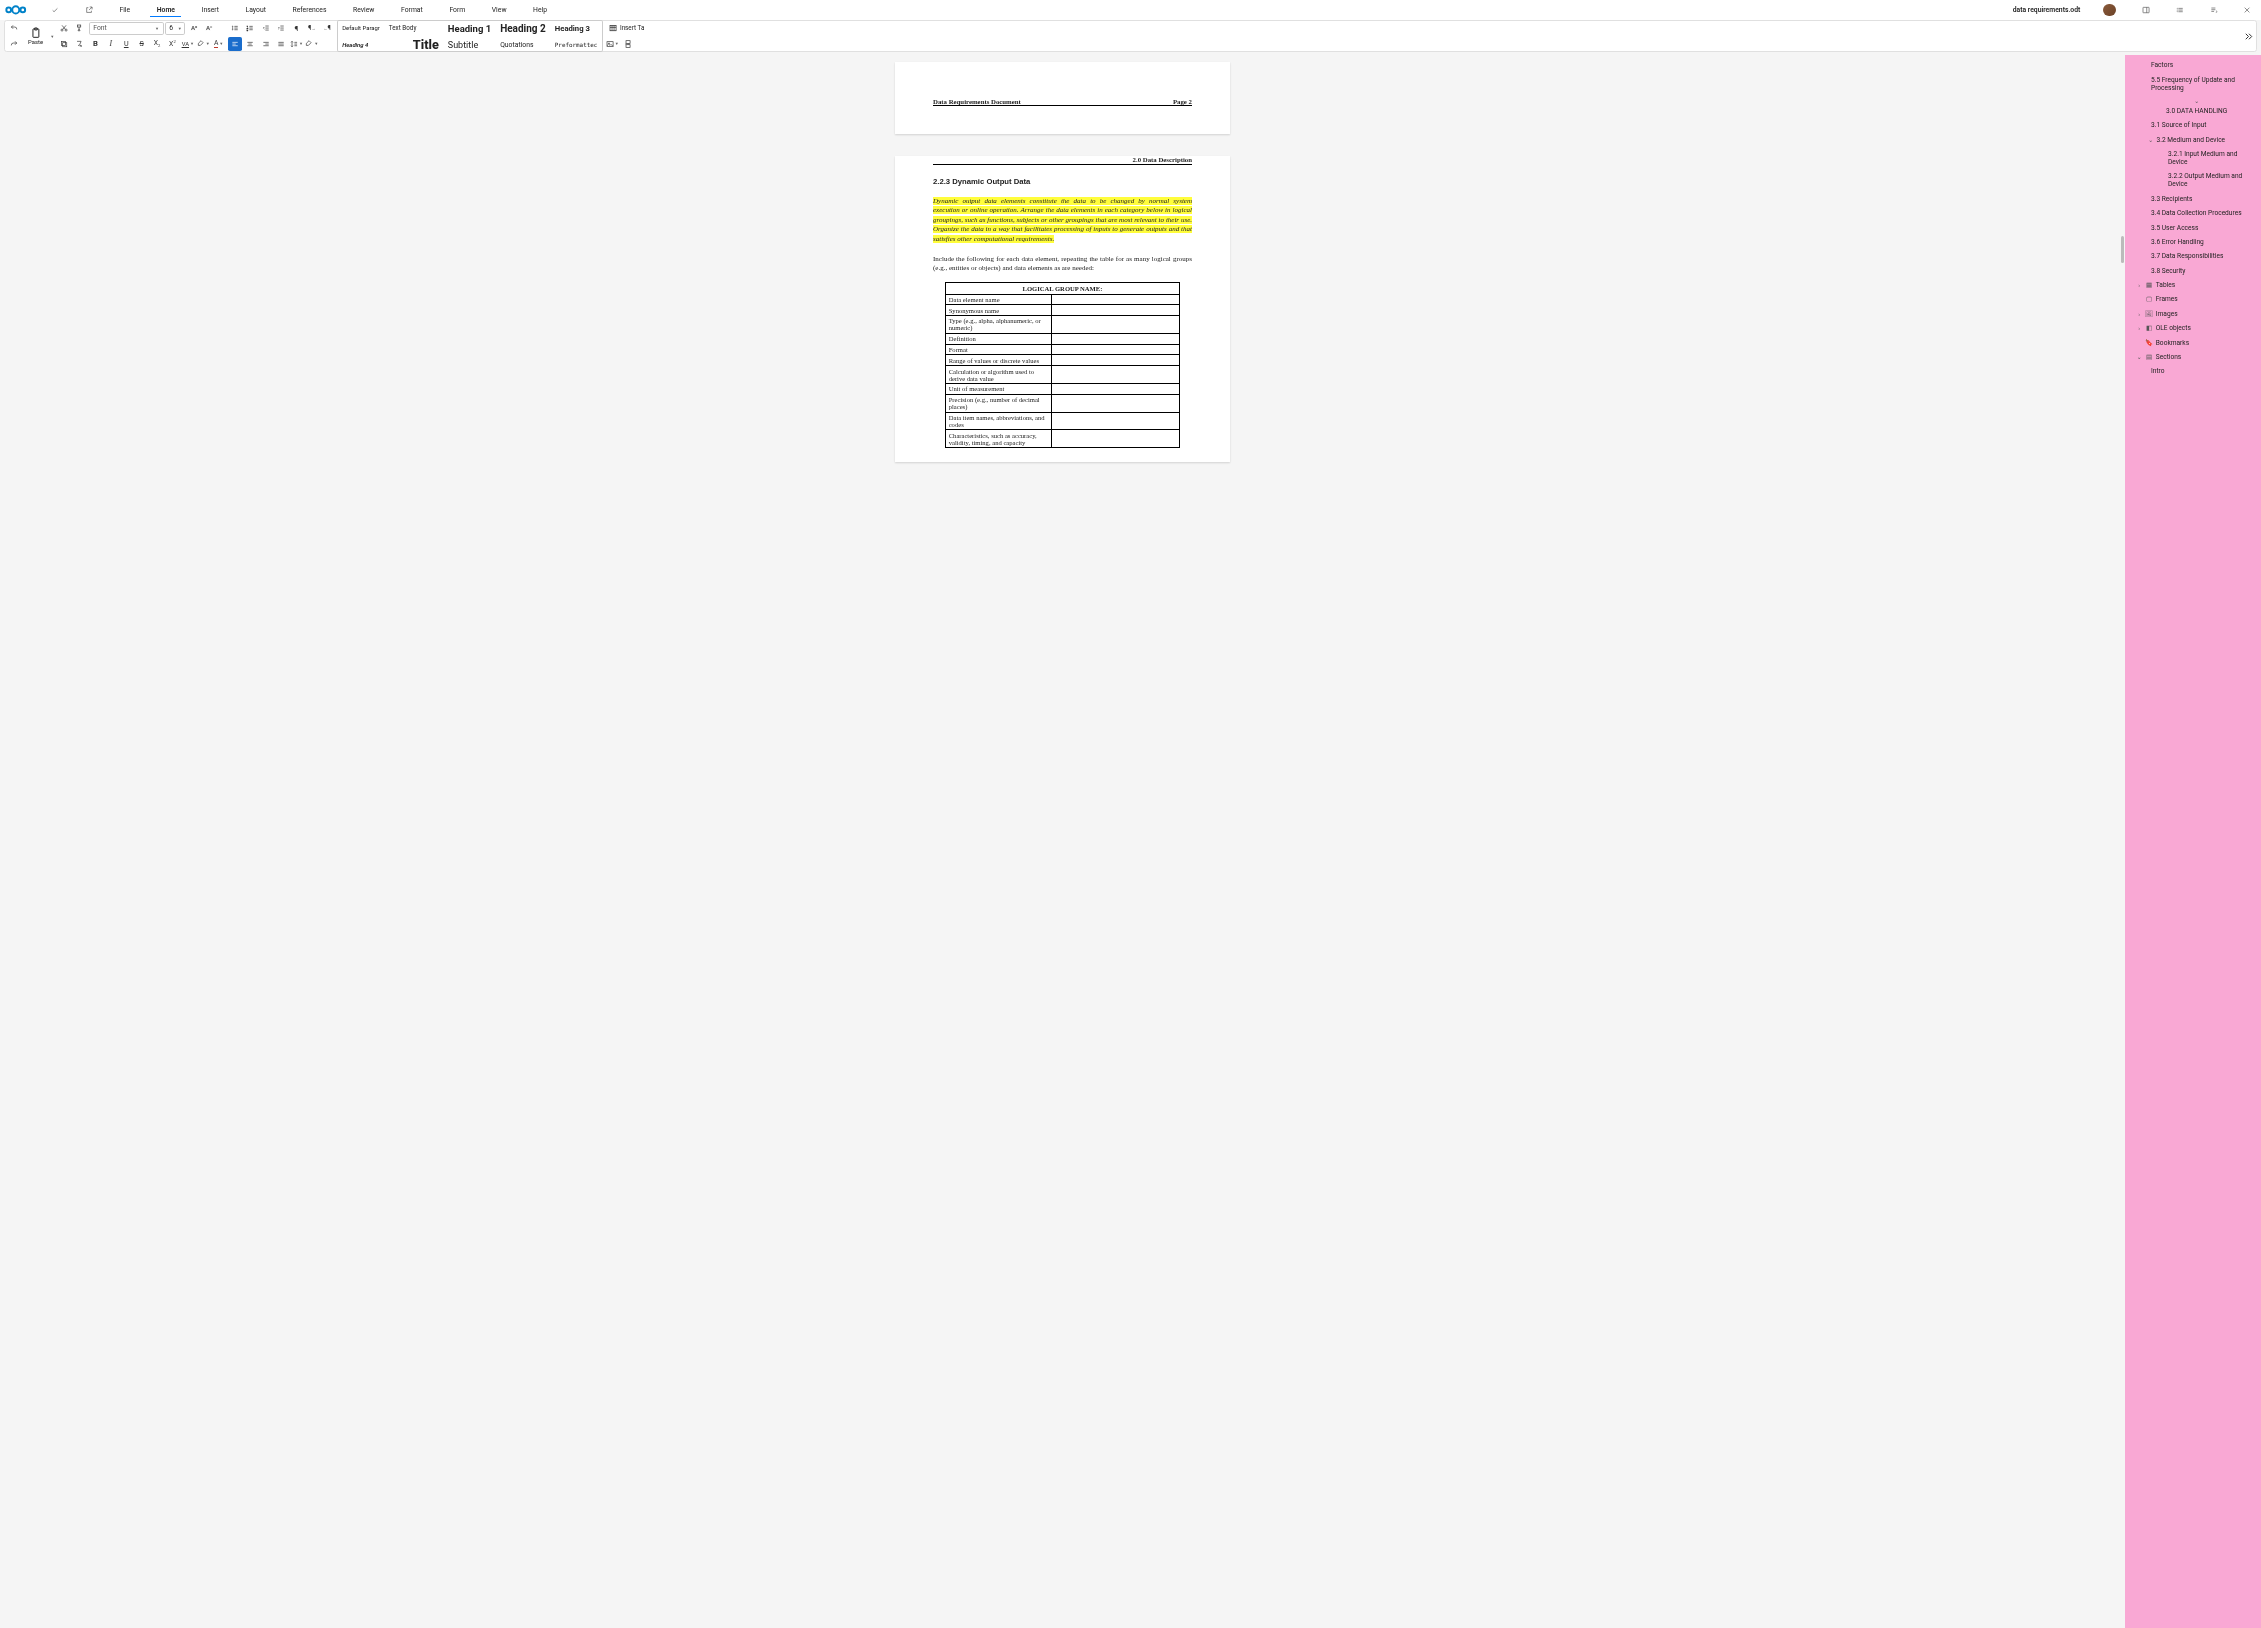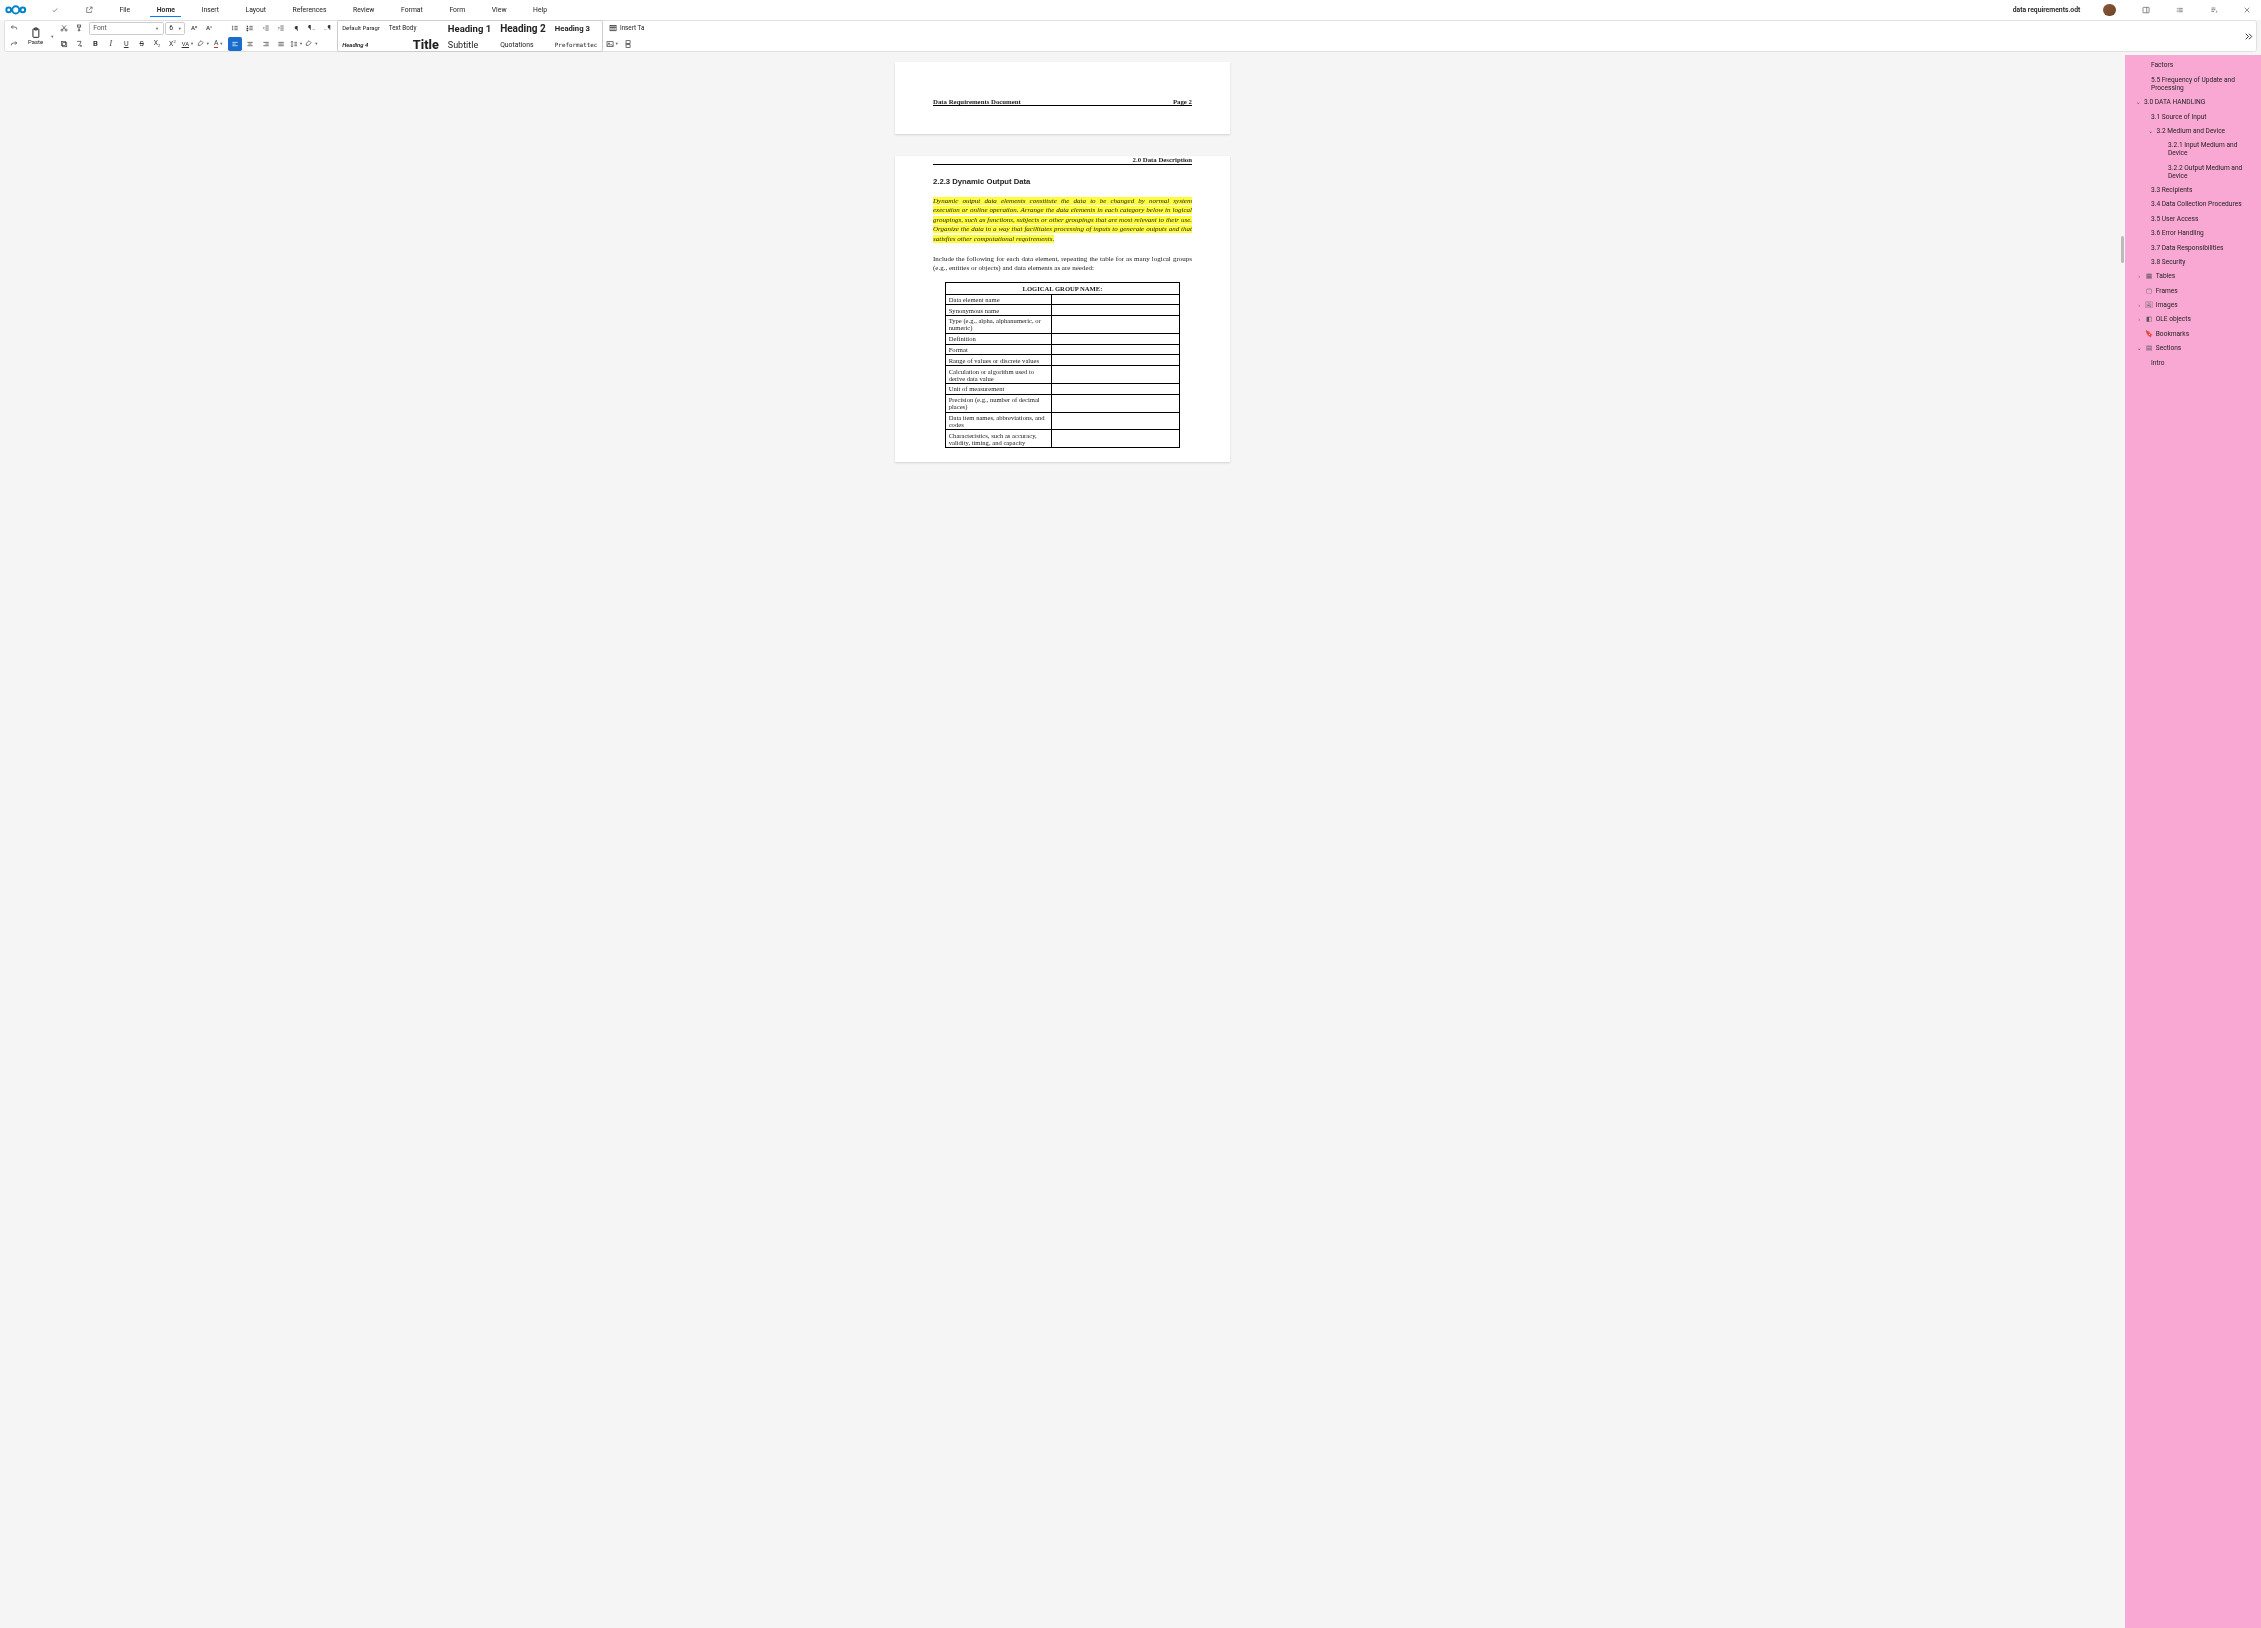--- a/index.html
+++ b/index.html
@@ -57,21 +57,21 @@
 .doc-table th { border:0.5px solid #000; padding:1.8px 2.7px; text-align:center; font-weight:700; }
 .doc-table td { border:0.5px solid #000; padding:1.4px 2.7px; vertical-align:top; }
 .doc-table td.c1 { width:106px; }
 
 
 .navpane { width:136px; background:#f9a8d4; overflow:auto; padding:3.6px 0.9px 3.6px 0; font-size:6.6px; }
 .nav-item { display:flex; align-items:center; padding:3.2px 1.8px 3.2px 3.6px; cursor:pointer; gap:2.7px; }
 .nav-item .chev { width:6.3px; text-align:center; color:#555; font-size:5.9px; }
 .nav-item .ico { width:8.1px; display:inline-flex; justify-content:center; color:#555; }
 .nav-item.l1 { padding-left:26px; }
-.nav-item.l1c { padding-left:10px; }
+.nav-item.l1c { padding-left:10px;flex-direction:column; }
 .nav-item.l2 { padding-left:26px; }
 .nav-item.l2c { padding-left:22.6px; }
 .nav-item.l3 { padding-left:43px; }
 .nav-item.cat { padding-left:11px; }
 .nav-item.cat-s { padding-left:26px; }
 
 .scroll-ind { position:absolute; right:0.9px; top:181px; width:3.2px; height:27px; background:#bbb; border-radius:1.8px; }
 </style>
 </head>
 <body>

